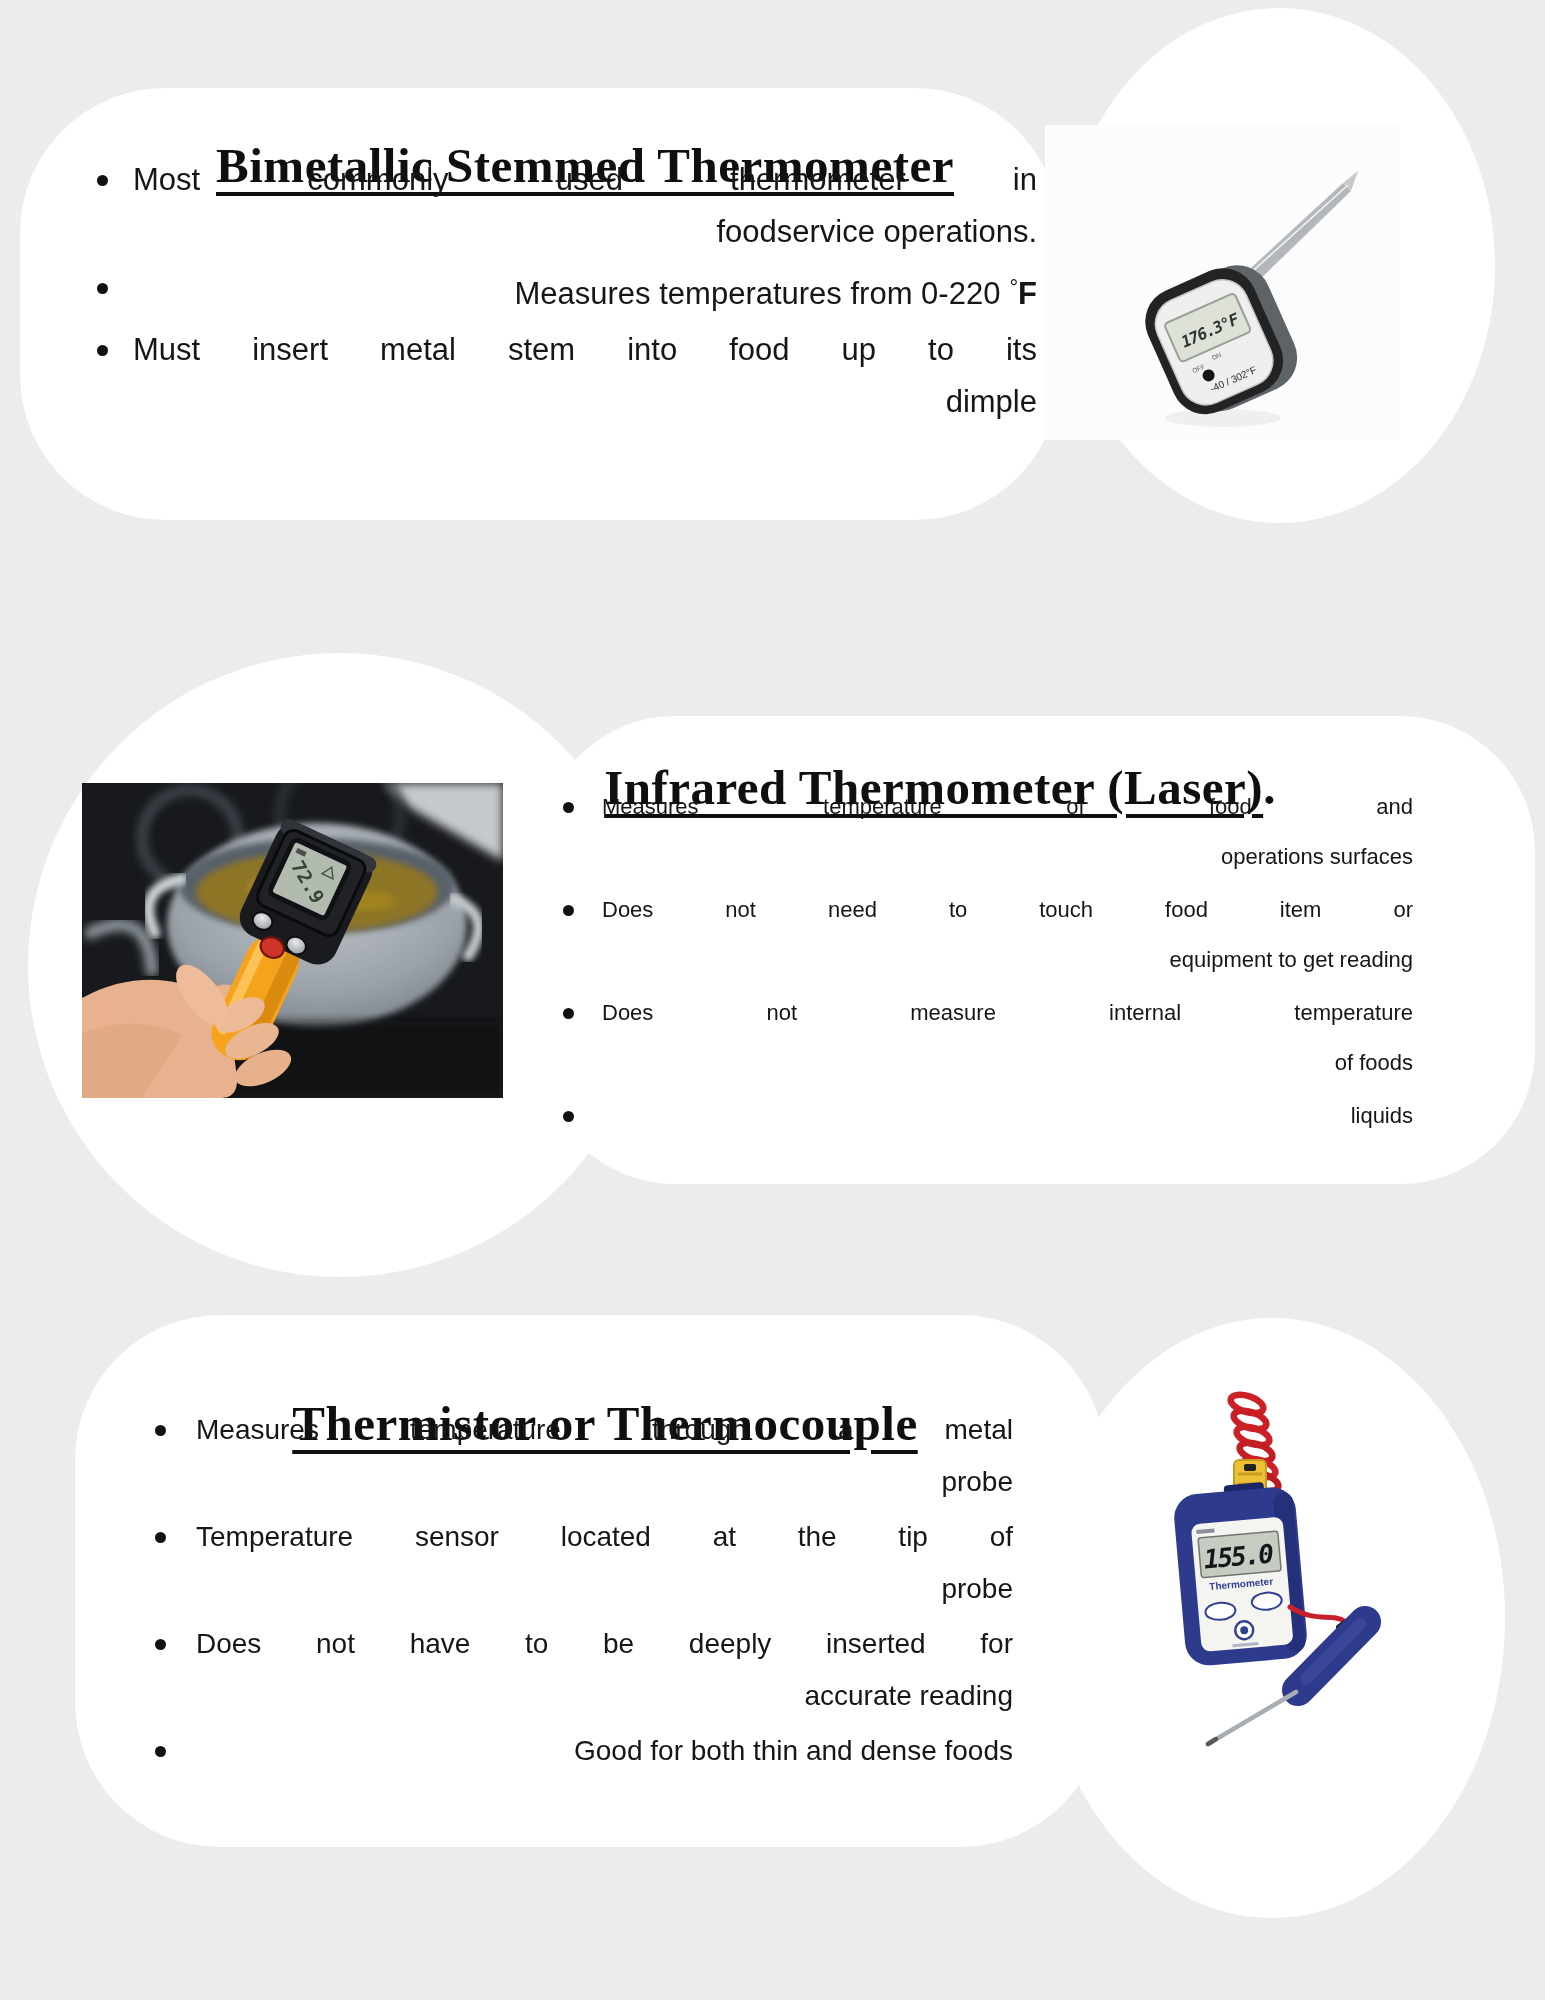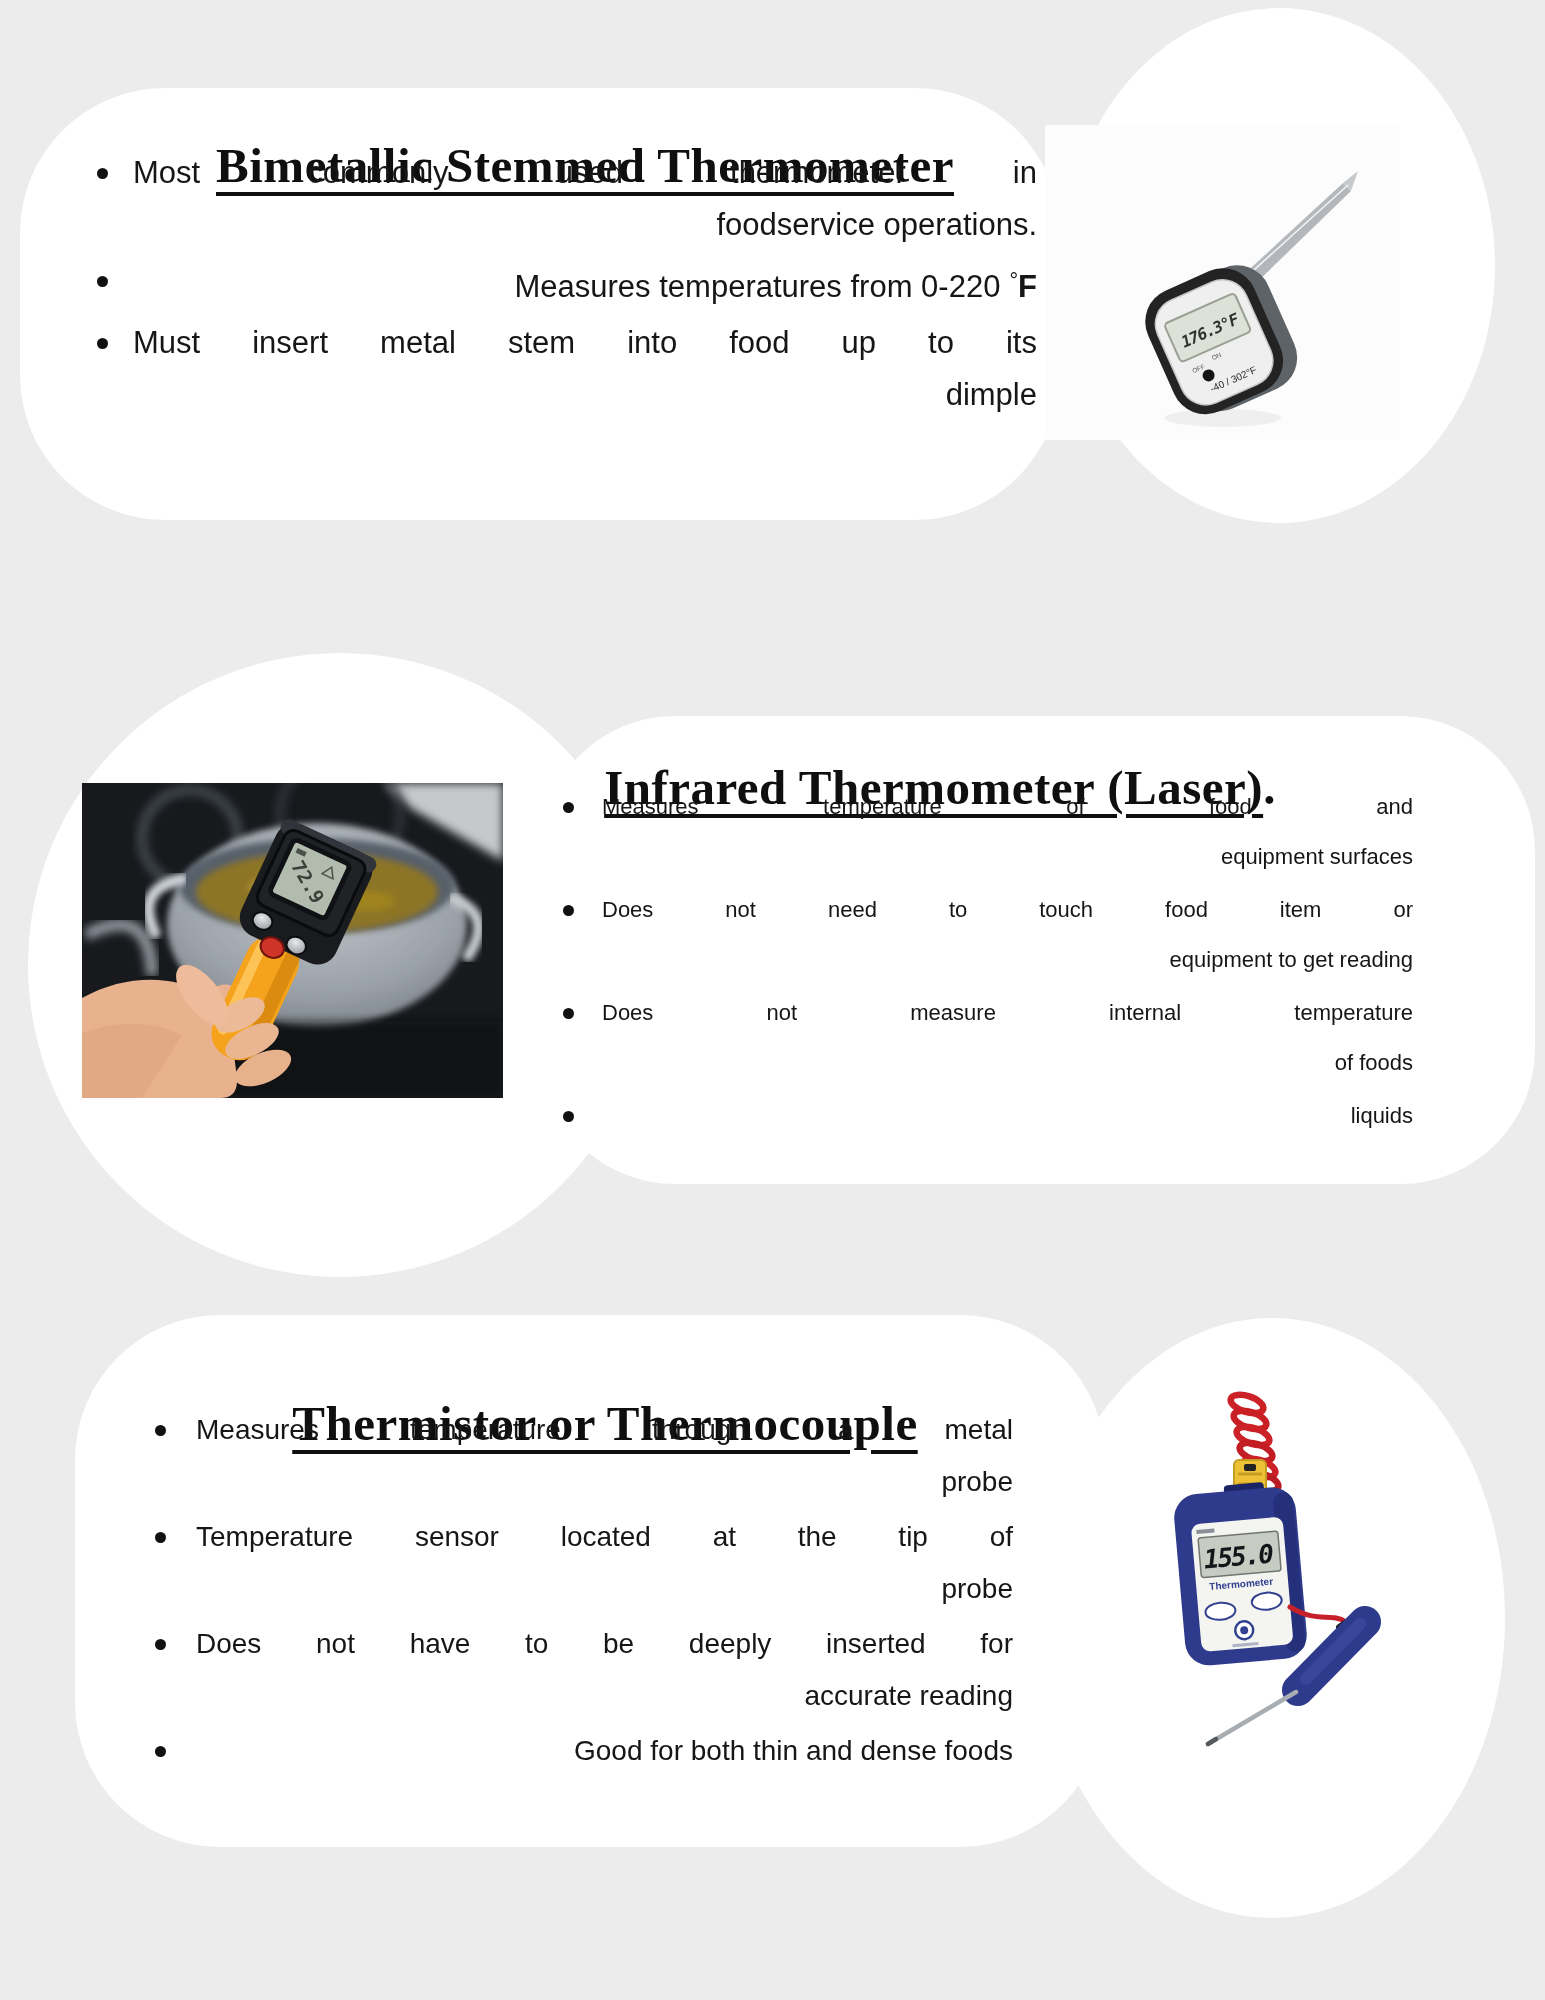--- a/index.html
+++ b/index.html
@@ -33,21 +33,21 @@
 
   .bullets { position:absolute; list-style:none; margin:0; padding:0; }
   .bullets li { position:relative; }
   .bullets li::before {
     content:""; position:absolute; left:0; width:11px; height:11px;
     border-radius:50%; background:#111;
   }
   .ln   { text-align:right; }
   .ln.j { text-align:justify; text-align-last:justify; }
 
-  .bl1 { left:97px;  top:147px;  width:940px; font-size:31px; line-height:52px; }
+  .bl1 { left:97px;  top:154px;  width:940px; font-size:31px; line-height:52px; }
   .bl1 li { padding-left:36px; margin-bottom:4px; }
   .bl1 li::before { top:21px; }
 
   .bl2 { left:563px; top:782px;  width:850px; font-size:22px; line-height:50px; }
   .bl2 li { padding-left:39px; margin-bottom:3px; }
   .bl2 li::before { top:20px; }
 
   .bl3 { left:155px; top:1404px; width:858px; font-size:28px; line-height:52px; }
   .bl3 li { padding-left:41px; margin-bottom:3px; }
   .bl3 li::before { top:21px; }
@@ -176,21 +176,21 @@
       <ellipse cx="181" cy="285" rx="30" ry="15" transform="rotate(-24 181 285)" fill="#e7b18c"></ellipse>
       <ellipse cx="120" cy="212" rx="17" ry="36" transform="rotate(-38 120 212)" fill="#eebc9a"></ellipse>
     </svg>
   </div>
 
   <h2 class="title t2"><span class="u">Infrared Thermometer (Laser)</span><span>.</span></h2>
 
   <ul class="bullets bl2">
     <li>
       <div class="ln j">Measures temperature of food and</div>
-      <div class="ln">equipment surfaces</div>
+      <div class="ln">operations surfaces</div>
     </li>
     <li>
       <div class="ln j">Does not need to touch food item or</div>
       <div class="ln">equipment to get reading</div>
     </li>
     <li>
       <div class="ln j">Does not measure internal temperature</div>
       <div class="ln">of foods</div>
     </li>
     <li>

